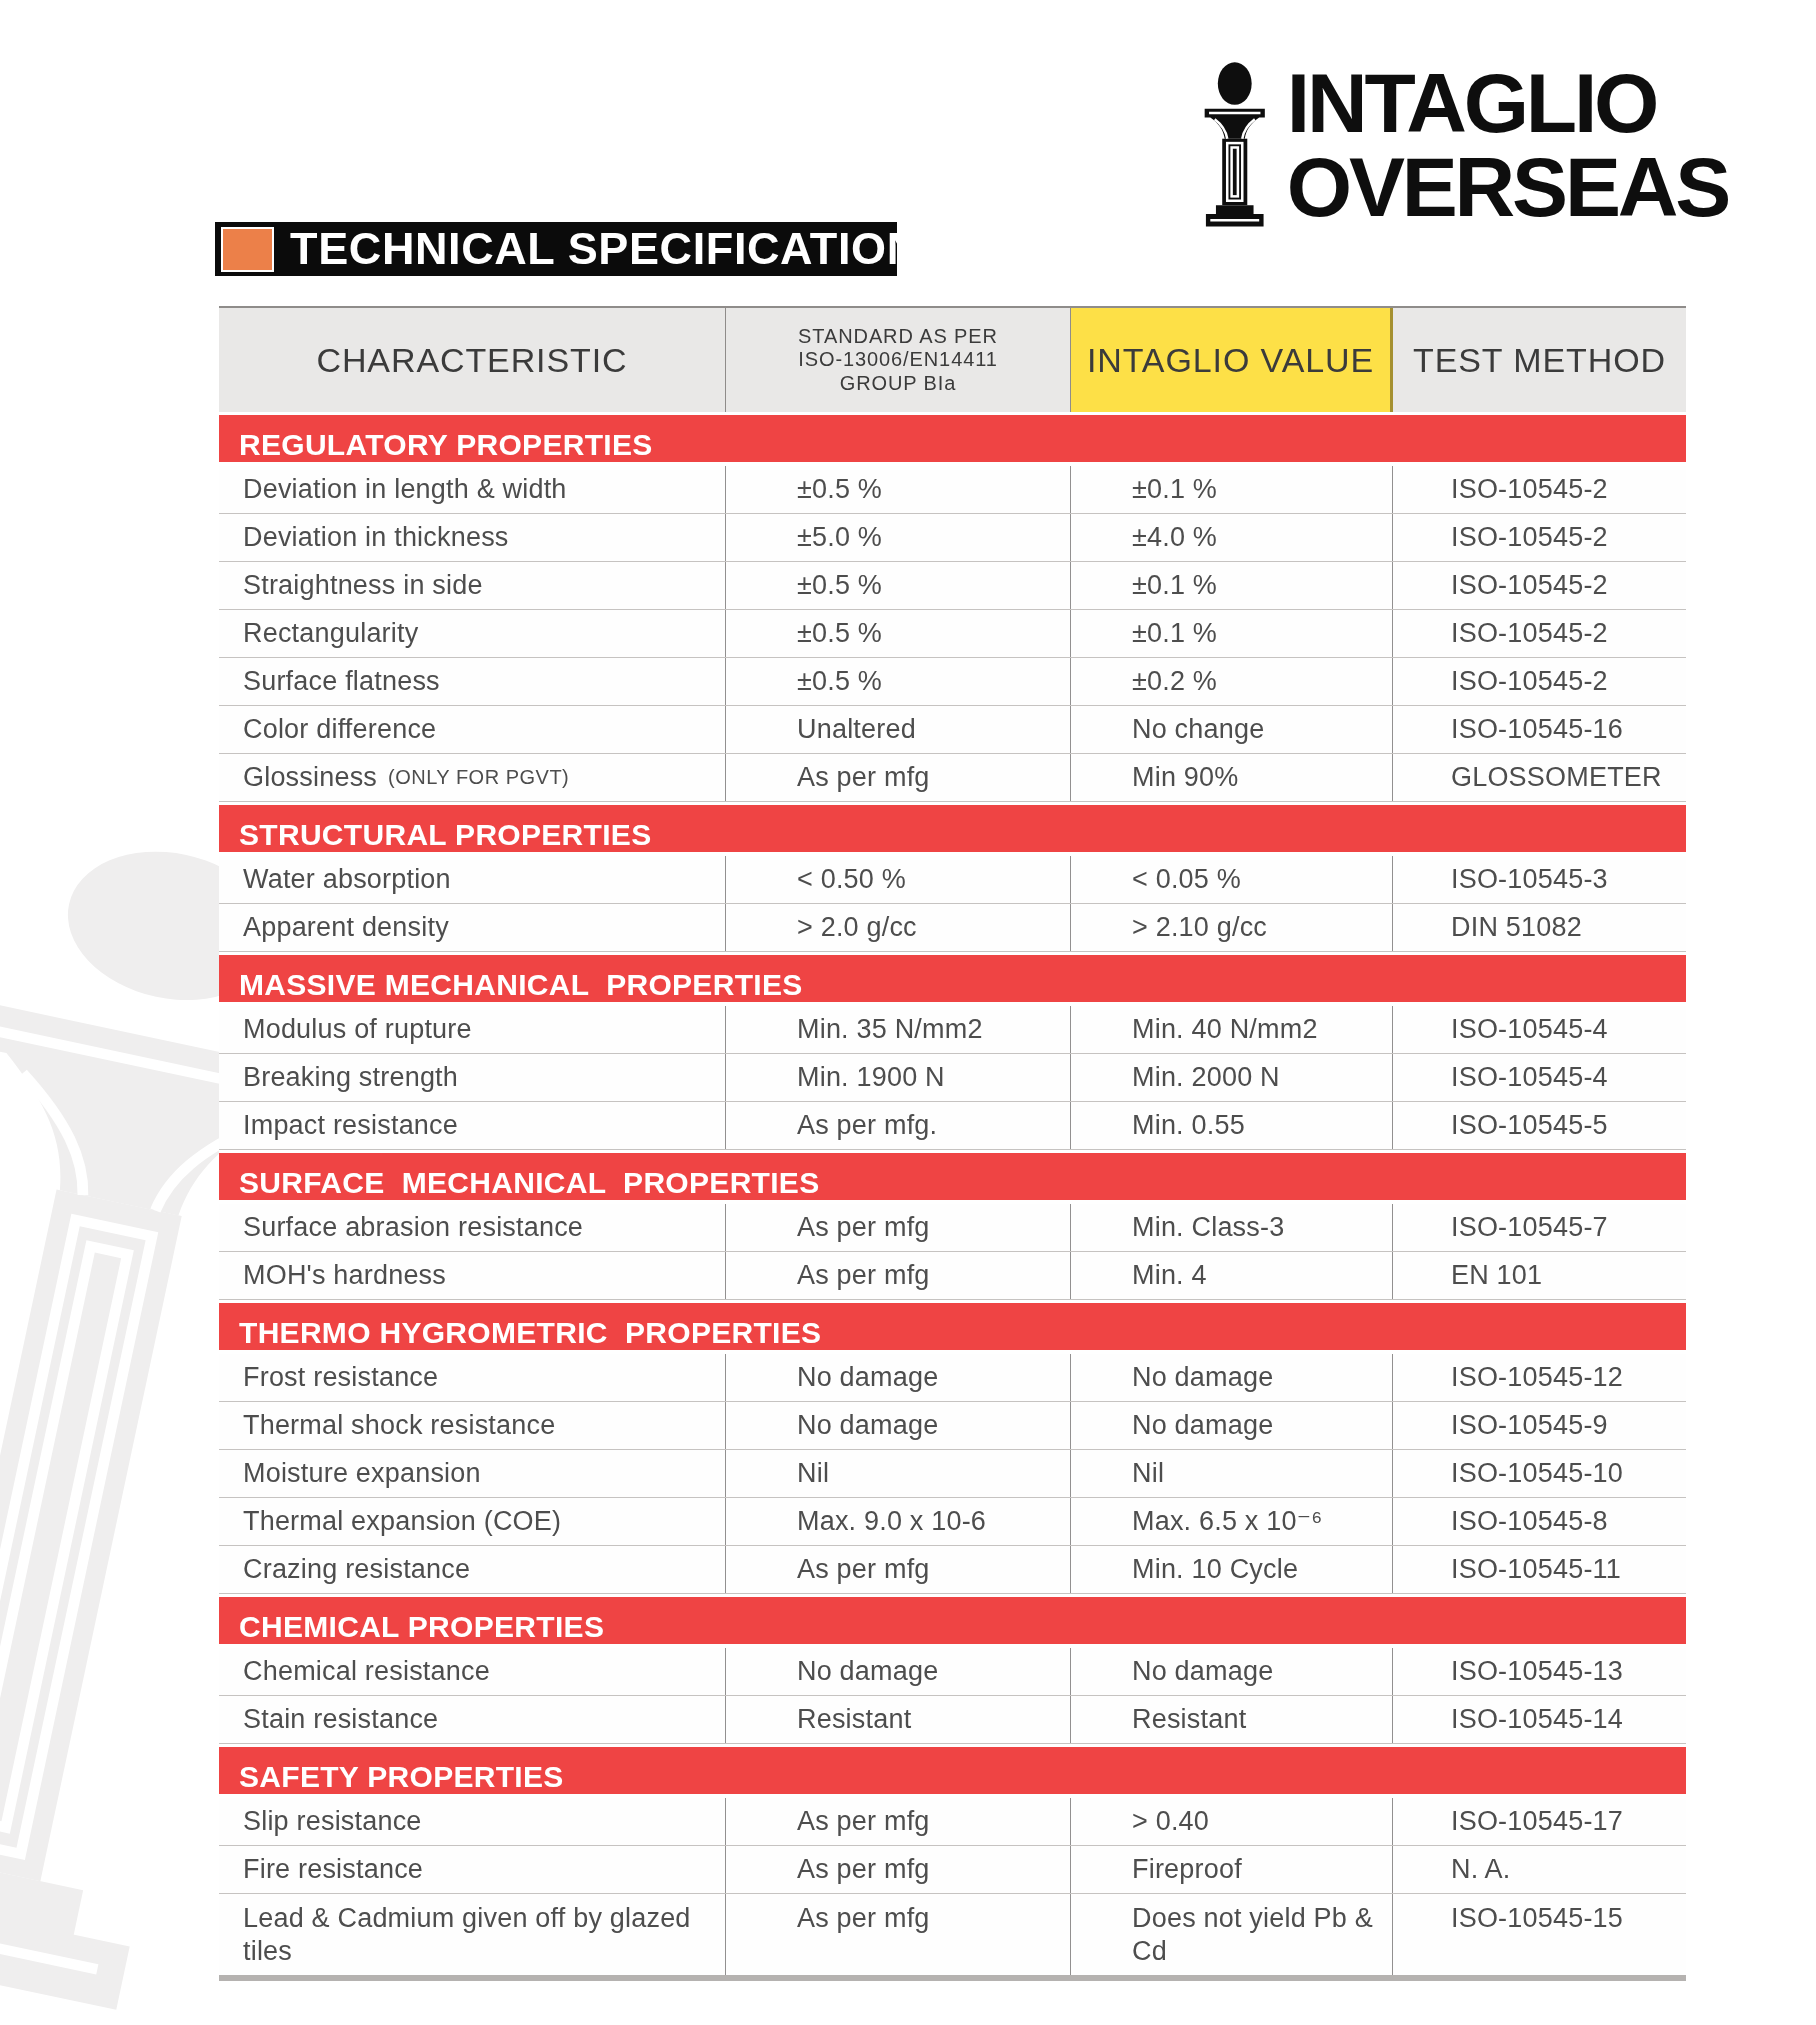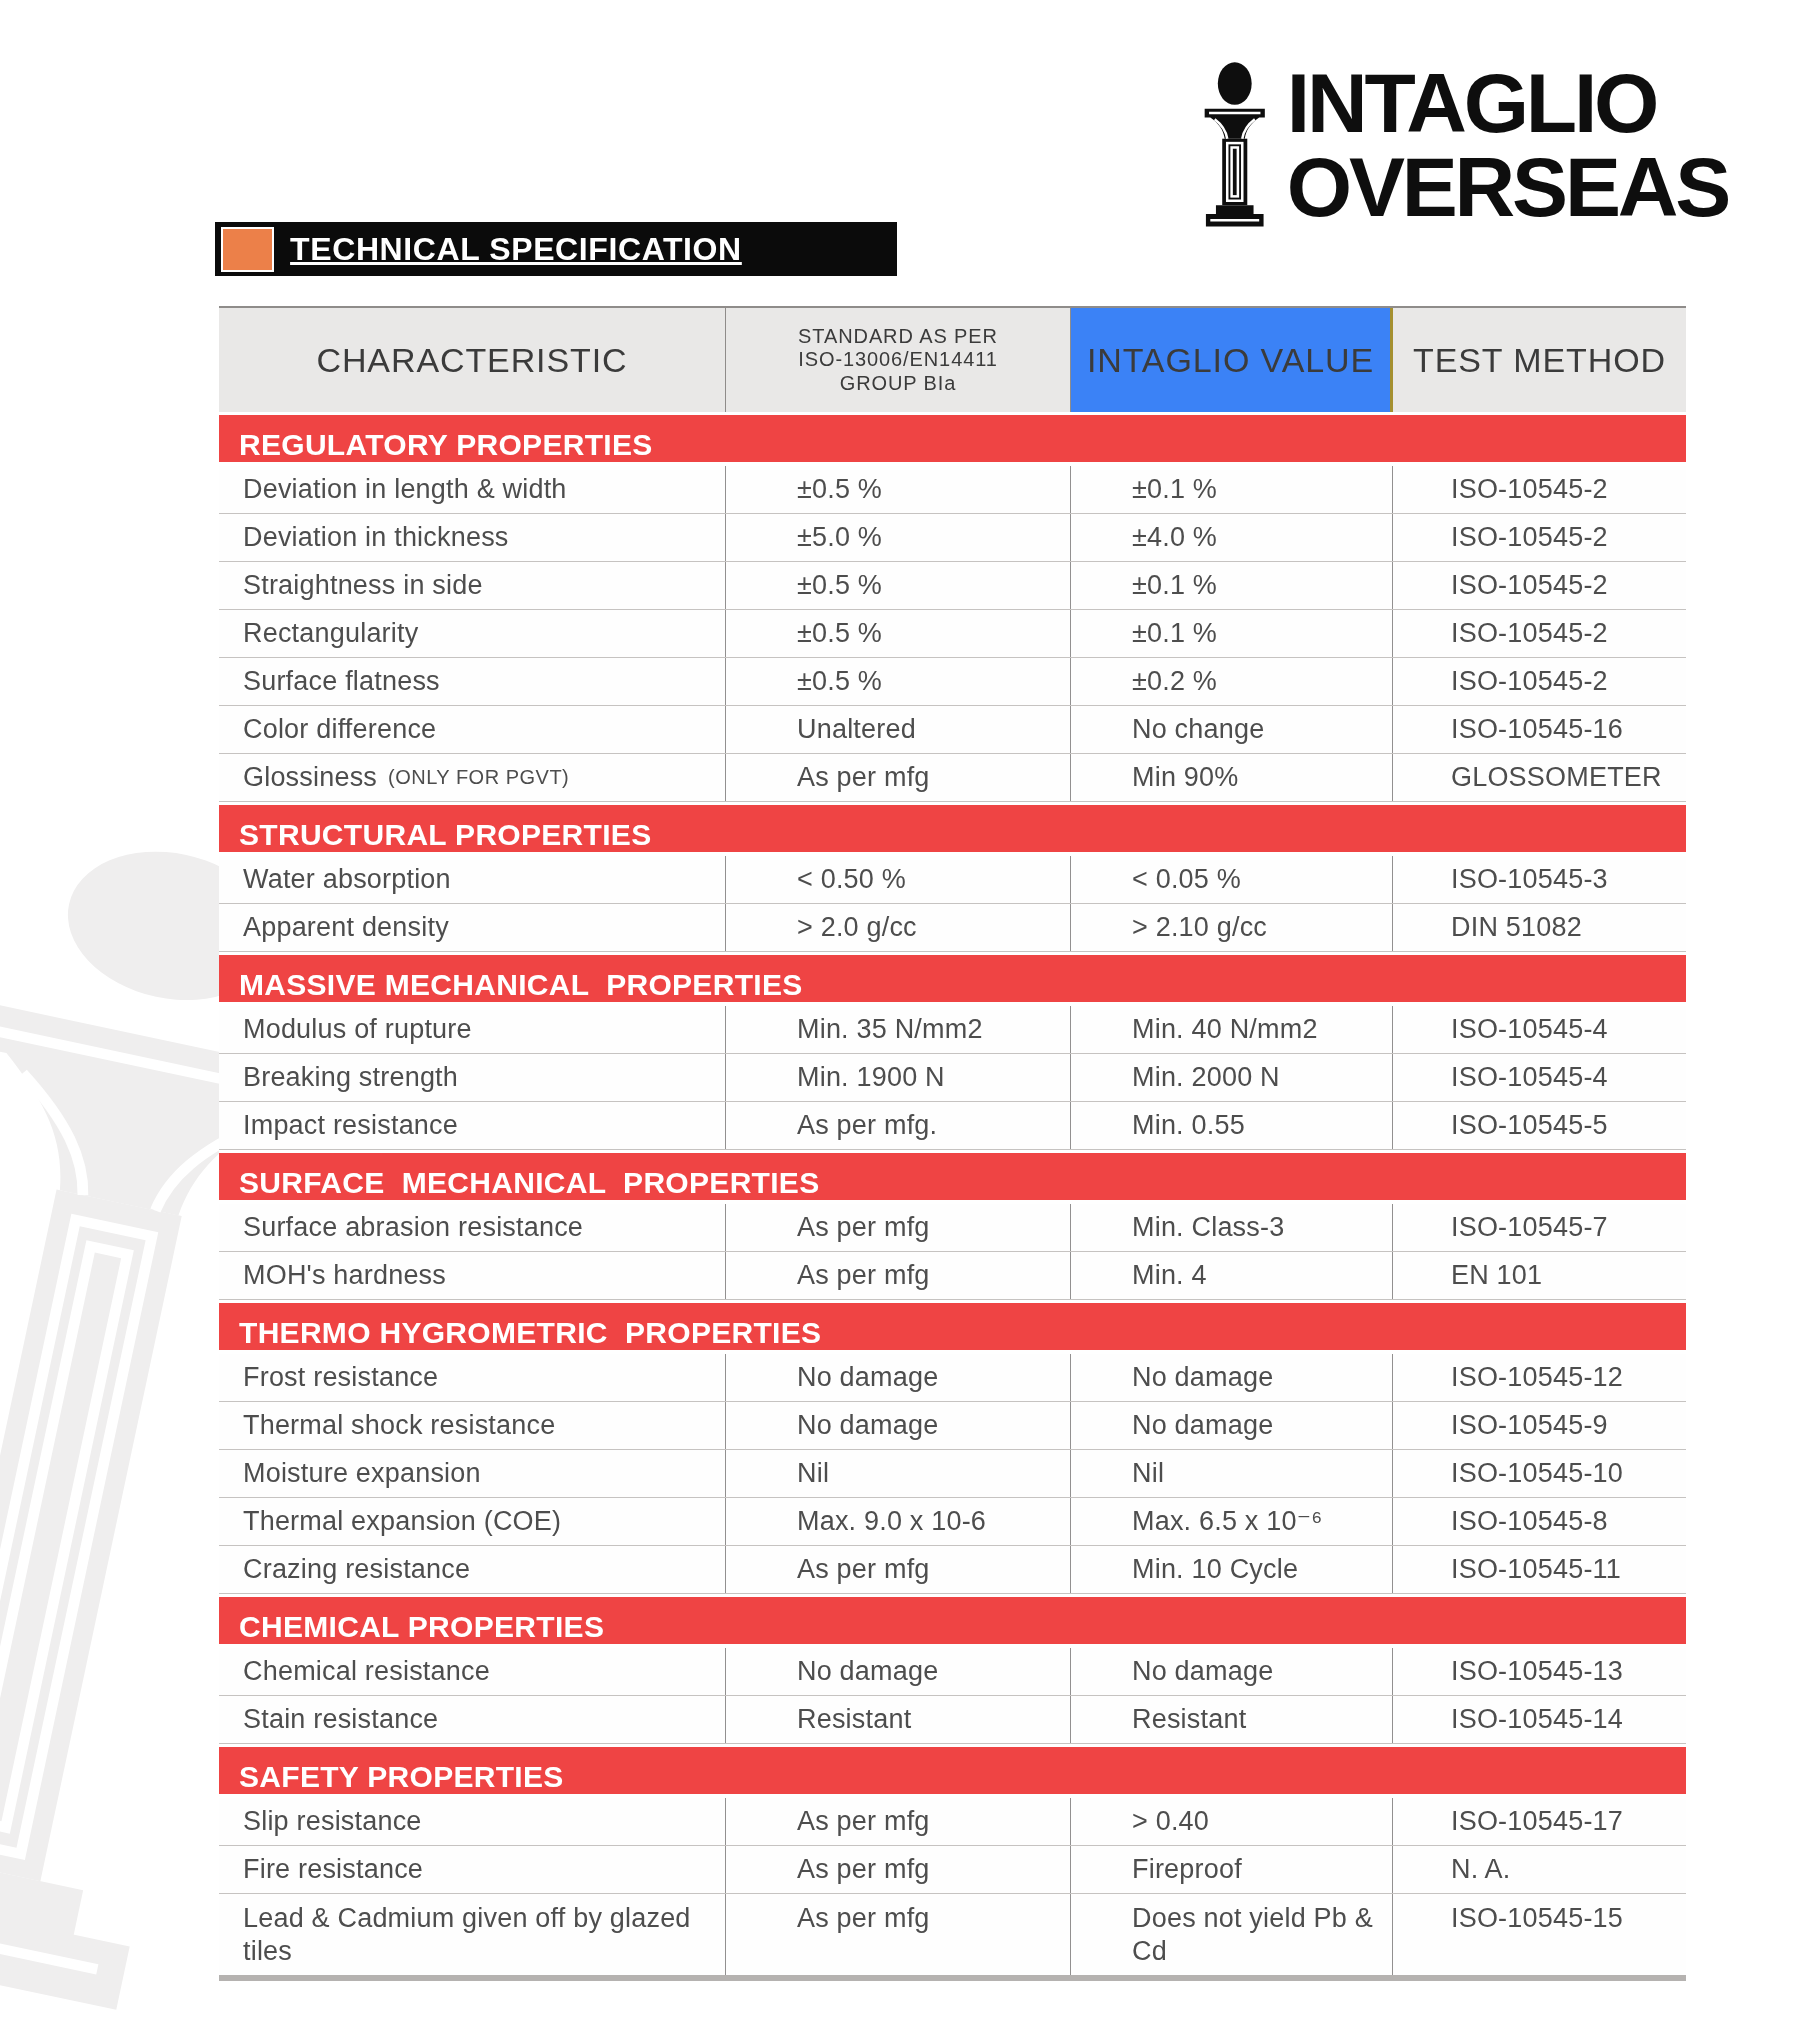--- a/index.html
+++ b/index.html
@@ -20,36 +20,36 @@
   .logo{position:absolute;top:61px;right:88px;display:flex;gap:12.6px;}
   .logo-mark{width:76px;height:188px;color:#0e0e0e;}
   .brand-text{font-weight:bold;font-size:84px;line-height:1.0;letter-spacing:-3.2px;color:#0e0e0e;padding-bottom:1.3px;white-space:nowrap;}
 
   
   .title-bar{
     position:absolute;left:215px;top:222px;width:682px;height:54px;background:#0b0b0b;
     display:flex;align-items:center;box-sizing:border-box;
   }
   .title-accent{width:53px;height:45px;margin-left:5.7px;background:#ec8049;border:2.5px solid #ffffff;box-sizing:border-box;flex:0 0 auto;}
-  .title-text{color:#ffffff;font-weight:bold;font-size:32px;letter-spacing:0.6px;margin-left:16.4px;white-space:nowrap;text-decoration:underline;}
+  .title-text{color:#ffffff;font-weight:bold;font-size:45px;letter-spacing:0.6px;margin-left:16.4px;white-space:nowrap;}
 
   
   .spec-table{
     position:absolute;left:219px;top:306px;width:1467px;
     border-top:2.5px solid #8f8c8a;border-bottom:6.3px solid #b5b2b0;
     background:#ffffff;
   }
   .thead{display:grid;grid-template-columns:507px 345px 322px 293px;height:104px;background:#e9e8e7;box-sizing:border-box;}
   .th{
     display:flex;flex-direction:column;align-items:center;justify-content:center;text-align:center;
     color:#3b3b3b;font-size:34px;letter-spacing:0.9px;box-sizing:border-box;line-height:1.18;
   }
   .th-1{border-right:1.9px solid #8f8c8a;}
   .th-2{border-right:1.9px solid #8f8c8a;font-size:20px;}
-  .th-3{border-right:3.2px solid #a59030;background:#3b82f6;}
+  .th-3{border-right:3.2px solid #a59030;background:#fde047;}
   .th-4{}
 
   .sec{
     height:54px;background:#ef4444;display:flex;align-items:flex-end;
     border-top:3.8px solid #ffffff;border-bottom:4.4px solid #ffffff;box-sizing:border-box;
     padding-left:20px;
   }
   .sec-title{color:#ffffff;font-weight:bold;font-size:30px;letter-spacing:0.3px;white-space:pre;}
 
   .trow{

